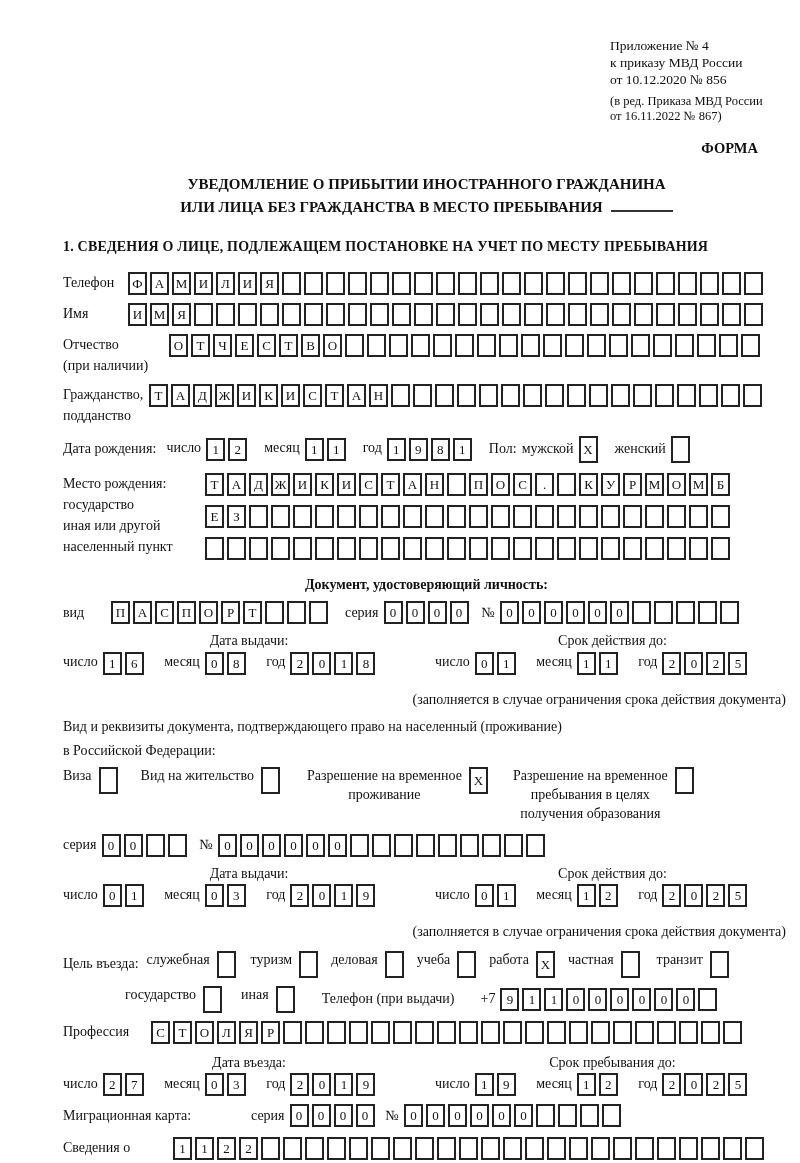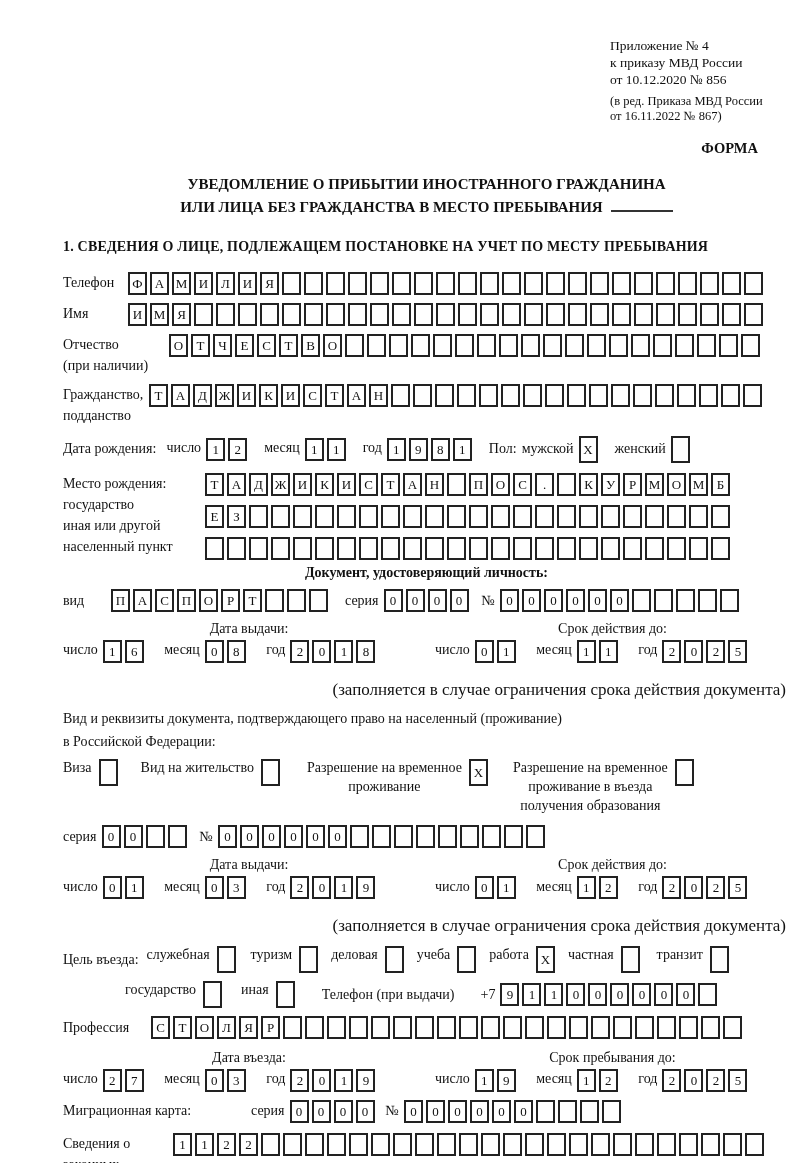--- a/index.html
+++ b/index.html
@@ -31,21 +31,21 @@
   .blank{display:inline-block;width:62px;border-bottom:2px solid #333;height:1px;margin-left:8px;vertical-align:baseline;}
   .sec{font-weight:bold;font-size:14px;margin-top:20px;margin-bottom:16px;letter-spacing:0.2px;}
   .stack{display:flex;flex-direction:column;gap:9px;}
   .mlabel div{line-height:21px;}
   .center-head{font-size:14px;}
   .twocol{display:flex;margin-bottom:2px;}
   .col-l{flex:none;width:372px;text-align:center;}
   .col-r{flex:1;text-align:center;}
   .dgrp{white-space:nowrap;margin-right:14px;}
   .dl{margin-right:5px;}
-  .note{font-size:17px;text-align:right;margin:16px 4px 10px 0;font-family:Liberation Serif, serif;}
+  .note{font-size:14px;text-align:right;margin:16px 4px 10px 0;font-family:Liberation Serif, serif;}
   .opt{display:flex;align-items:flex-start;white-space:nowrap;}
   .opt .txt{margin-right:7px;text-align:center;line-height:1.35;}
   .docheading{text-align:center;font-weight:bold;margin:2px 0 8px 0;}
 </style>
 </head>
 <body>
 
 <div class="apx">
   <div>Приложение № 4</div>
   <div>к приказу МВД России</div>
@@ -96,21 +96,21 @@
   <span class="dgrp"><span class="dl">число</span><span class="boxes"><span class="cell">1</span><span class="cell">2</span></span></span>
   <span class="dgrp"><span class="dl">месяц</span><span class="boxes"><span class="cell">1</span><span class="cell">1</span></span></span>
   <span class="dgrp"><span class="dl">год</span><span class="boxes"><span class="cell">1</span><span class="cell">9</span><span class="cell">8</span><span class="cell">1</span></span></span>
   <span class="dl">Пол:</span>
   <span class="dl">мужской</span>
   <span class="boxes cb" style="margin-right:14px"><span class="cell">X</span></span>
   <span class="dl">женский</span>
   <span class="boxes cb"><span class="cell">&nbsp;</span></span>
 </div>
 
-<div class="row top nowrap" style="margin-bottom:4px">
+<div class="row top nowrap" style="margin-bottom:16px">
   <span class="lbl mlabel" style="width:142px">
     <div>Место рождения:</div>
     <div>государство</div>
     <div>иная или другой</div>
     <div>населенный пункт</div>
   </span>
   <span class="stack">
     <span class="boxes"><span class="cell">Т</span><span class="cell">А</span><span class="cell">Д</span><span class="cell">Ж</span><span class="cell">И</span><span class="cell">К</span><span class="cell">И</span><span class="cell">С</span><span class="cell">Т</span><span class="cell">А</span><span class="cell">Н</span><span class="cell">&nbsp;</span><span class="cell">П</span><span class="cell">О</span><span class="cell">С</span><span class="cell">.</span><span class="cell">&nbsp;</span><span class="cell">К</span><span class="cell">У</span><span class="cell">Р</span><span class="cell">М</span><span class="cell">О</span><span class="cell">М</span><span class="cell">Б</span></span>
     <span class="boxes"><span class="cell">Е</span><span class="cell">З</span><span class="cell">&nbsp;</span><span class="cell">&nbsp;</span><span class="cell">&nbsp;</span><span class="cell">&nbsp;</span><span class="cell">&nbsp;</span><span class="cell">&nbsp;</span><span class="cell">&nbsp;</span><span class="cell">&nbsp;</span><span class="cell">&nbsp;</span><span class="cell">&nbsp;</span><span class="cell">&nbsp;</span><span class="cell">&nbsp;</span><span class="cell">&nbsp;</span><span class="cell">&nbsp;</span><span class="cell">&nbsp;</span><span class="cell">&nbsp;</span><span class="cell">&nbsp;</span><span class="cell">&nbsp;</span><span class="cell">&nbsp;</span><span class="cell">&nbsp;</span><span class="cell">&nbsp;</span><span class="cell">&nbsp;</span></span>
     <span class="boxes"><span class="cell">&nbsp;</span><span class="cell">&nbsp;</span><span class="cell">&nbsp;</span><span class="cell">&nbsp;</span><span class="cell">&nbsp;</span><span class="cell">&nbsp;</span><span class="cell">&nbsp;</span><span class="cell">&nbsp;</span><span class="cell">&nbsp;</span><span class="cell">&nbsp;</span><span class="cell">&nbsp;</span><span class="cell">&nbsp;</span><span class="cell">&nbsp;</span><span class="cell">&nbsp;</span><span class="cell">&nbsp;</span><span class="cell">&nbsp;</span><span class="cell">&nbsp;</span><span class="cell">&nbsp;</span><span class="cell">&nbsp;</span><span class="cell">&nbsp;</span><span class="cell">&nbsp;</span><span class="cell">&nbsp;</span><span class="cell">&nbsp;</span><span class="cell">&nbsp;</span></span>
@@ -161,21 +161,21 @@
   <span class="opt" style="margin-right:22px">
     <span class="txt">
       <div>Разрешение на временное</div>
       <div>проживание</div>
     </span>
     <span class="boxes cb"><span class="cell">X</span></span>
   </span>
   <span class="opt">
     <span class="txt">
       <div>Разрешение на временное</div>
-      <div>проживание в въезда</div>
+      <div>пребывания в целях</div>
       <div>получения образования</div>
     </span>
     <span class="boxes cb"><span class="cell">&nbsp;</span></span>
   </span>
 </div>
 
 <div class="row nowrap">
   <span class="dl">серия</span>
   <span class="boxes" style="margin-right:10px"><span class="cell">0</span><span class="cell">0</span><span class="cell">&nbsp;</span><span class="cell">&nbsp;</span></span>
   <span class="dl">№</span>

